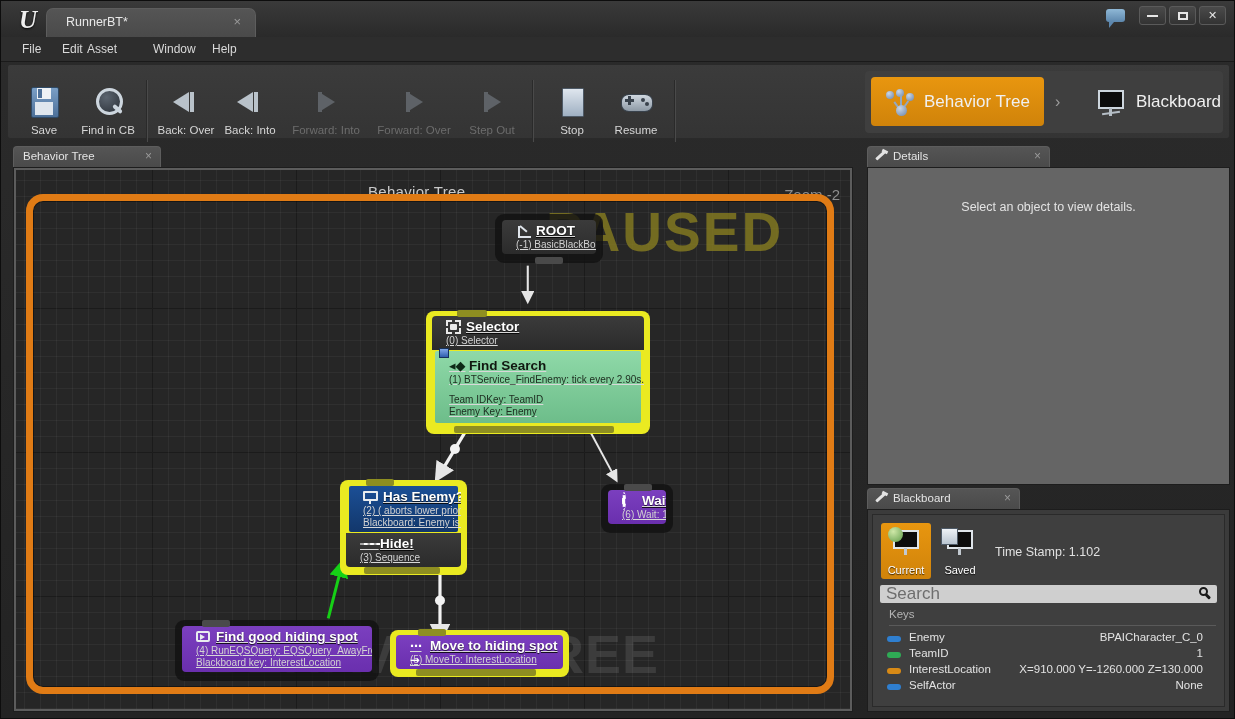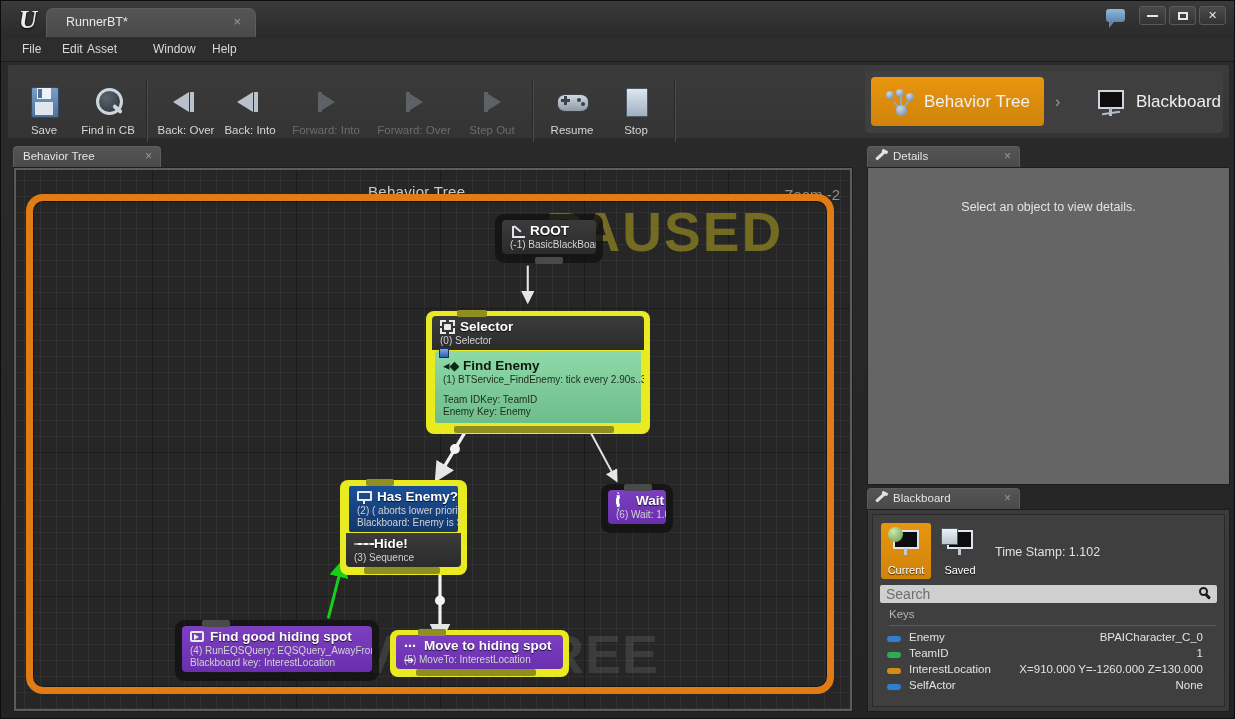--- a/index.html
+++ b/index.html
@@ -140,21 +140,21 @@
           pointer-events:none;box-shadow:0 0 0 1px rgba(0,0,0,.4) inset;}
 
   
   .node{position:absolute;}
   .nshadow{position:absolute;left:-7px;top:-6px;right:-7px;bottom:-9px;
            background:rgba(18,18,18,.82);border-radius:9px;}
   .nwrap{position:relative;}
   .nsel{position:absolute;left:-6px;top:-5px;right:-6px;bottom:-8px;
         background:#eaea21;border-radius:8px;}
   .nbody{position:relative;border-radius:4px;overflow:hidden;}
-  .seg{position:relative;padding:3px 6px 4px 8px;}
+  .seg{position:relative;padding:3px 6px 4px 14px;text-decoration:underline;}
   .seg .row1{display:flex;align-items:center;}
   .seg .ttl{font-size:13.5px;font-weight:bold;color:#fff;margin-left:5px;
             text-shadow:0 1px 1px rgba(0,0,0,.8);white-space:nowrap;}
   .seg .sub{font-size:10px;color:#d2d2d2;margin-top:1px;white-space:nowrap;}
   .seg-dark{background:linear-gradient(#3b3b3b,#2b2b2b);}
   .seg-green{background:linear-gradient(#8fd9a8,#6dbd8a);}
   .seg-green .ttl{color:#101810;text-shadow:none;}
   .seg-green .sub{color:#1c2b1e;}
   .seg-blue{background:linear-gradient(#1b4f96,#12376b);}
   .seg-purple{background:linear-gradient(#7b3fbf,#6a2fae);}
@@ -189,21 +189,21 @@
         border:1px solid #5d5d5d;border-bottom:none;border-radius:4px 4px 0 0;
         box-sizing:border-box;min-width:150px;}
   .ptab .pi{position:absolute;left:7px;top:3px;width:13px;height:14px;}
   .ptab .pl{position:absolute;left:25px;top:3px;font-size:11.5px;color:#e4e4e4;}
   .ptab .xc{position:absolute;right:8px;top:2px;font-size:12px;color:#9a9a9a;cursor:pointer;}
   .wrench{position:relative;width:13px;height:14px;}
   .wrench .h1{position:absolute;left:1px;top:8px;width:12px;height:2.6px;background:#e3e3e3;
       transform:rotate(-42deg);transform-origin:left center;border-radius:1px;}
   .wrench .h2{position:absolute;left:7px;top:0px;width:6px;height:2.6px;background:#e3e3e3;
       transform:rotate(28deg);}
-  #details-tab{left:866px;top:145px;width:153px;}
+  #details-tab{left:866px;top:145px;width:183px;}
   #details-panel{position:absolute;left:866px;top:166px;width:363px;height:318px;
                  background:#656565;border:1px solid #1d1d1d;box-sizing:border-box;}
   #details-empty{position:absolute;left:0;right:0;top:32px;text-align:center;
                  font-size:12.5px;color:#e3e3e3;}
   #bb-tab{left:866px;top:487px;width:153px;}
   #bb-panel{position:absolute;left:866px;top:508px;width:363px;height:203px;
             background:#3b3b3b;border:1px solid #1d1d1d;box-sizing:border-box;padding:4px;}
   #bb-inner{position:relative;width:100%;height:100%;background:#3f3f3f;
             border:1px solid #2a2a2a;box-sizing:border-box;}
   .bbmode{position:absolute;top:8px;width:50px;height:56px;border-radius:3px;
@@ -217,21 +217,21 @@
       background:#0c0c0c;border:2px solid #dfe5ea;box-sizing:border-box;}
   .bbmi .leg{position:absolute;left:15px;top:20px;width:3px;height:7px;background:#c2c9d0;}
   .bbmi .ball{position:absolute;left:-1px;top:-1px;width:15px;height:15px;border-radius:50%;
       background:radial-gradient(circle at 35% 30%,#cfe8a8,#5f9c4a);}
   .bbmi .fl{position:absolute;left:-2px;top:0px;width:15px;height:15px;
       background:linear-gradient(#eef2f6,#b9c5d1);border:1px solid #4e5a67;}
   #ts{position:absolute;left:122px;top:30px;font-size:12.5px;color:#e0e0e0;}
   #bb-search{position:absolute;left:7px;top:70px;right:7px;height:18px;
              background:#cfcfcf;border-radius:2px;display:flex;align-items:center;
              padding:0 6px;box-sizing:border-box;cursor:text;}
-  #bb-search .ph{font-size:14px;color:#6e6e6e;}
+  #bb-search .ph{font-size:17px;color:#6e6e6e;}
   #bb-search .mg{position:absolute;right:6px;top:2px;width:13px;height:13px;}
   #bb-search .mg .c{position:absolute;left:1px;top:0;width:9px;height:9px;border-radius:50%;
       border:2px solid #1a1a1a;box-sizing:border-box;}
   #bb-search .mg .h{position:absolute;left:7px;top:8px;width:6px;height:2.5px;background:#1a1a1a;
       transform:rotate(45deg);border-radius:1px;}
   #keys-hdr{position:absolute;left:16px;top:93px;font-size:11.5px;color:#b4b4b4;}
   #keys-rule{position:absolute;left:16px;right:8px;top:110px;height:1px;background:#5a5a5a;}
   .keyrow{position:absolute;left:14px;right:19px;height:16px;font-size:11.5px;color:#e2e2e2;}
   .keyrow .pill{position:absolute;left:0;top:5px;width:14px;height:6px;border-radius:3px;}
   .keyrow .kn{position:absolute;left:22px;top:0;}
@@ -330,35 +330,35 @@
         <div class="ico dim">
           <div class="bar bar-l"></div>
             <div class="tri tri-r"></div>
         </div>
         <span class="lbl">Step Out</span>
       </div>
 
       <div class="tb-sep"></div>
 
       <div class="tb-btn">
+        <div class="ico ico-stop">
+            <div class="s"></div>
+          </div>
+        <span class="lbl">Stop</span>
+      </div>
+
+      <div class="tb-btn">
         <div class="ico ico-pad">
           <div class="g"></div>
             <div class="d1"></div>
             <div class="d2"></div>
             <div class="b1"></div>
             <div class="b2"></div>
         </div>
         <span class="lbl">Resume</span>
-      </div>
-
-      <div class="tb-btn">
-        <div class="ico ico-stop">
-            <div class="s"></div>
-          </div>
-        <span class="lbl">Stop</span>
       </div>
 
       <div class="tb-sep"></div>
     </div>
 
     <div id="ai-select">
       <span>RunnerAI_C_1</span>
       <span class="cv"></span>
     </div>
 
@@ -458,21 +458,21 @@
                   <span class="k" style="right:0;bottom:0;border-width:0 2px 2px 0"></span>
                 </span>
                 <span class="ttl">Selector</span>
               </div>
               <div class="sub">(0) Selector</div>
             </div>
             <div class="seg seg-green" style="margin:1px 3px 3px 3px;border-radius:2px;padding-bottom:6px">
               <span class="bpflag"></span>
               <div class="row1" style="margin-top:4px">
                 <span class="gi srvicon">◂◆</span>
-                <span class="ttl">Find Enemy</span>
+                <span class="ttl">Find Search</span>
               </div>
               <div class="sub">(1) BTService_FindEnemy: tick every 2.90s..3.10s:</div>
               <div class="sub" style="margin-top:9px">Team IDKey: TeamID</div>
               <div class="sub">Enemy Key: Enemy</div>
             </div>
           </div>
           <div class="pin pin-y" style="left:25px;top:-6px;width:30px"></div>
           <div class="pin pin-y" style="left:22px;bottom:-7px;width:160px"></div>
         </div>
       </div>

